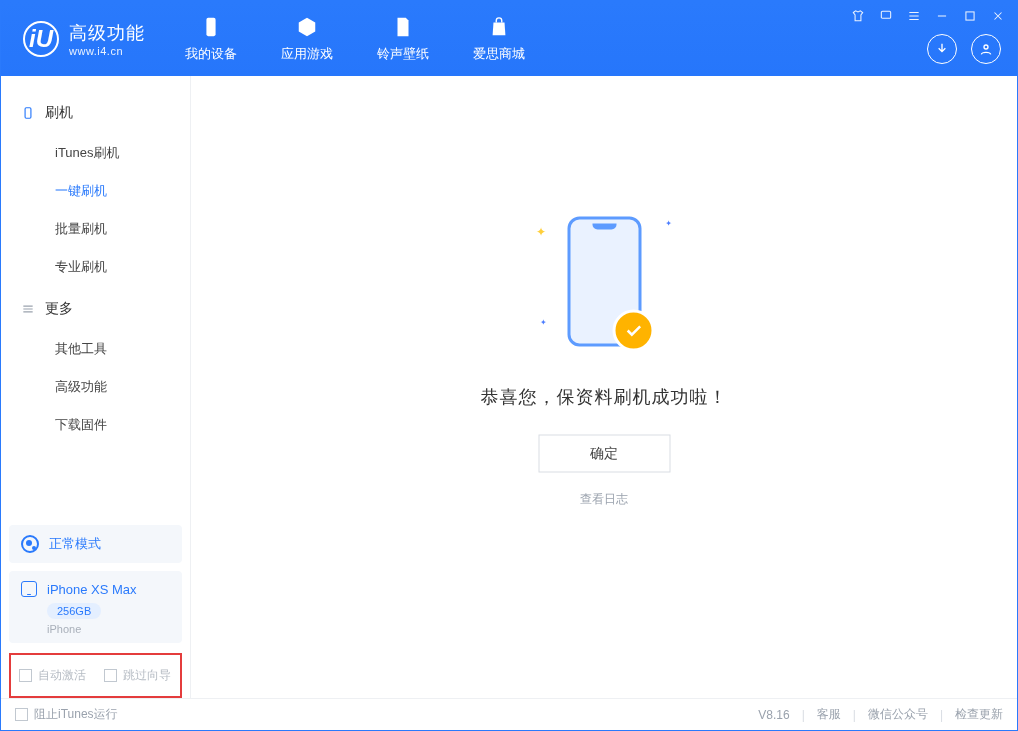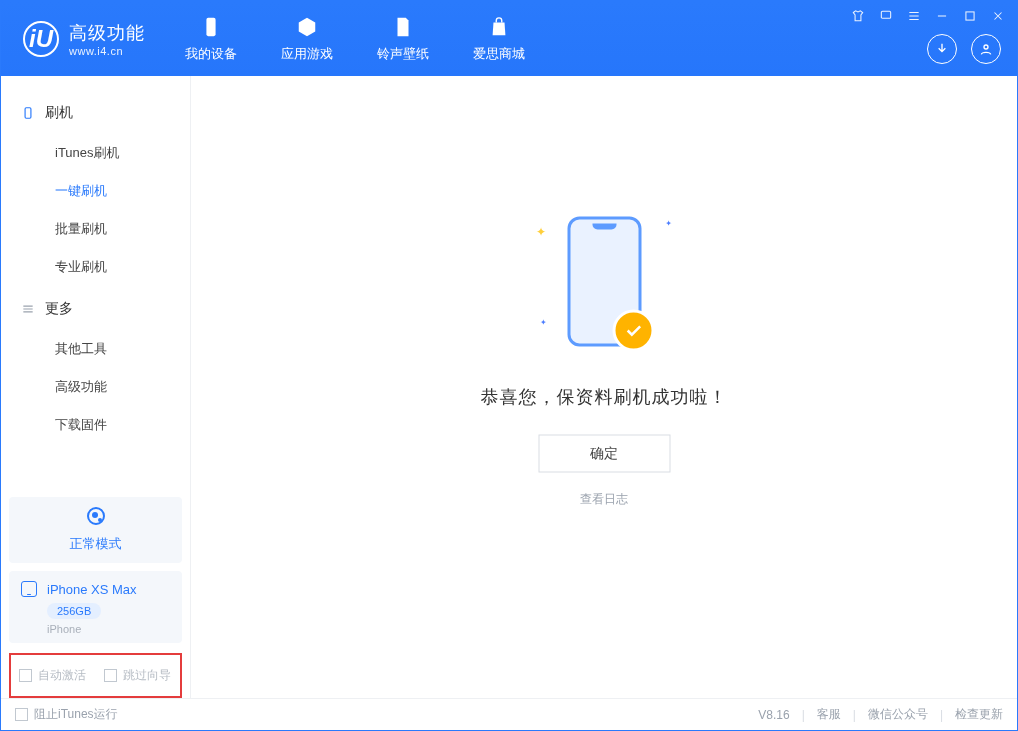--- a/index.html
+++ b/index.html
@@ -33,21 +33,21 @@
 
 .sidebar { width: 190px; border-right: 1px solid #eef0f3; display:flex; flex-direction:column; }
 .side-list { flex: 1; padding-top: 20px; overflow:auto; }
 .side-group { display:flex; align-items:center; gap:10px; padding: 8px 20px 12px; color:#333; font-size:14px; }
 .side-group .gicon { width:14px; height:14px; display:flex; align-items:center; justify-content:center; color:#2a7afc; }
 .side-group .gicon svg{ width:14px; height:14px; }
 .side-item { padding: 10px 20px 10px 54px; font-size: 13px; color:#444; cursor:pointer; }
 .side-item.active { color:#2a7afc; }
 
 .side-bottom { padding: 8px 8px 0; }
-.mode-card { background:#f4f7fb; border-radius:4px; padding:10px 12px; display:flex; align-items:center; gap:10px; margin-bottom:8px;flex-direction:column; }
+.mode-card { background:#f4f7fb; border-radius:4px; padding:10px 12px; display:flex; align-items:center; gap:10px; margin-bottom:8px; }
 .mode-icon { width:18px; height:18px; border:2px solid #2a7afc; border-radius:50%; position:relative; }
 .mode-icon::before{ content:''; position:absolute; width:6px; height:6px; border-radius:50%; background:#2a7afc; left:3px; top:3px;}
 .mode-icon .dot{ position:absolute; width:4px; height:4px; border-radius:50%; background:#2a7afc; right:1px; bottom:1px;}
 .device-card { background:#f4f7fb; border-radius:4px; padding:10px 12px 8px; }
 .device-top{ display:flex; align-items:center; gap:10px; }
 .dev-phone-icon{ width:16px; height:16px; border:1.5px solid #2a7afc; border-radius:3px; position:relative;}
 .dev-phone-icon::after{content:''; position:absolute; bottom:1px; left:50%; transform:translateX(-50%); width:4px; height:1.5px; background:#2a7afc; border-radius:1px;}
 .device-name{ color:#2a7afc; font-size:13px; font-weight:500;}
 .device-badge{ display:inline-block; margin-top:6px; margin-left:26px; background:#e4efff; color:#2a7afc; font-size:11px; padding:2px 10px; border-radius:10px;}
 .device-sub{ margin-left:26px; margin-top:4px; color:#a9b0ba; font-size:11px;}

